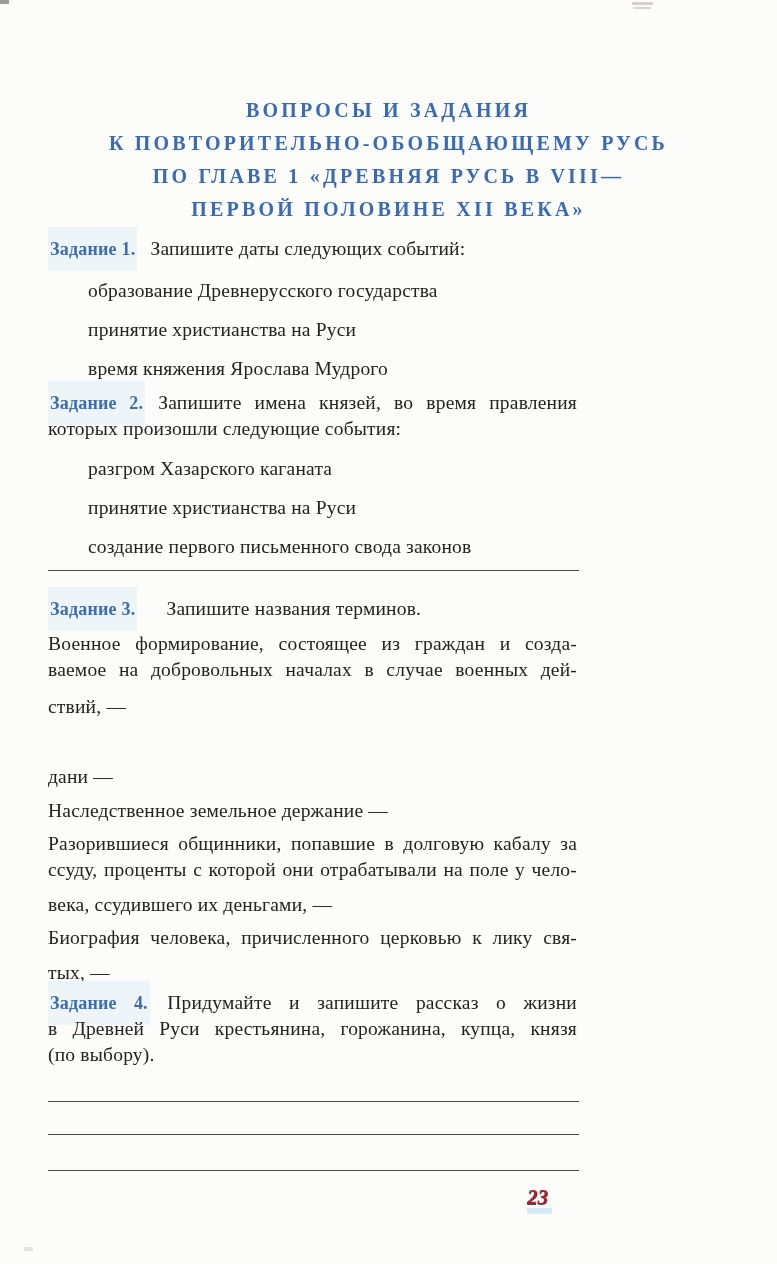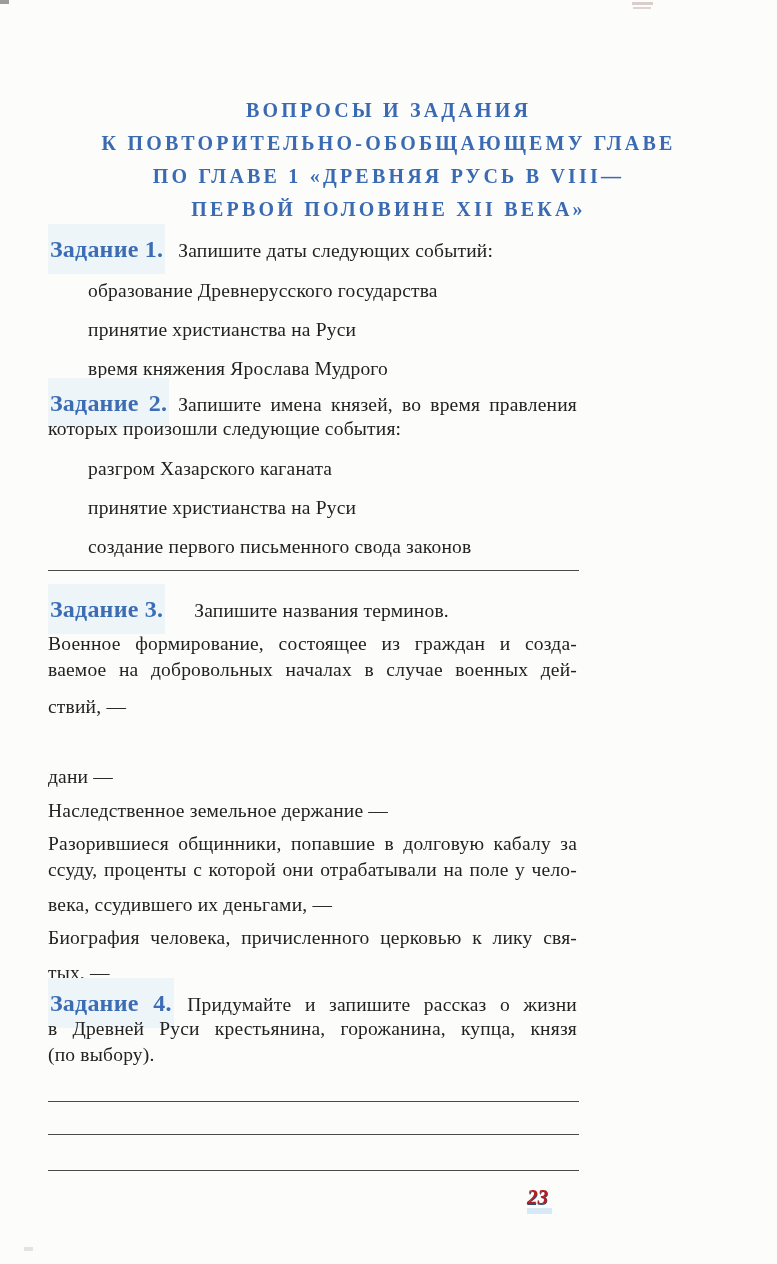--- a/index.html
+++ b/index.html
@@ -49,21 +49,21 @@
   .fill {
     flex: 1 1 auto;
     align-self: flex-end;
     height: 0;
     border-bottom: 1.8px solid #474747;
     margin: 0 0 4px 9px;
   }
   .tasklabel {
     color: #3c6db4;
     font-weight: bold;
-    font-size: 24px;
+    font-size: 18px;
     background: #edf5f9;
     padding: 12px 2px;
   }
   .rule {
     position: absolute; left: 48px; right: 40px;
     border-top: 1.8px solid #4a4a4a; height: 0;
   }
   .pagenum {
     position: absolute; right: 71px; top: 1185px;
     color: #b91c1c;
@@ -81,21 +81,21 @@
 
 <div class="page">
 
   <div class="mark mark-corner"></div>
   <div class="mark mark-dash1"></div>
   <div class="mark mark-dash2"></div>
   <div class="mark mark-bottom"></div>
 
   <div class="title">
     <div>ВОПРОСЫ И ЗАДАНИЯ</div>
-    <div>К ПОВТОРИТЕЛЬНО-ОБОБЩАЮЩЕМУ ГЛАВЕ</div>
+    <div>К ПОВТОРИТЕЛЬНО-ОБОБЩАЮЩЕМУ РУСЬ</div>
     <div>ПО ГЛАВЕ 1 «ДРЕВНЯЯ РУСЬ В VIII—</div>
     <div>ПЕРВОЙ ПОЛОВИНЕ XII ВЕКА»</div>
   </div>
 
   <div class="row" style="top:236px">
     <span class="tasklabel">Задание 1.</span>
     <span style="margin-left:8px">Запишите даты следующих событий:</span>
   </div>
   <div class="row indent flexrow" style="top:278px">
     <span class="txt">образование Древнерусского государства</span>

